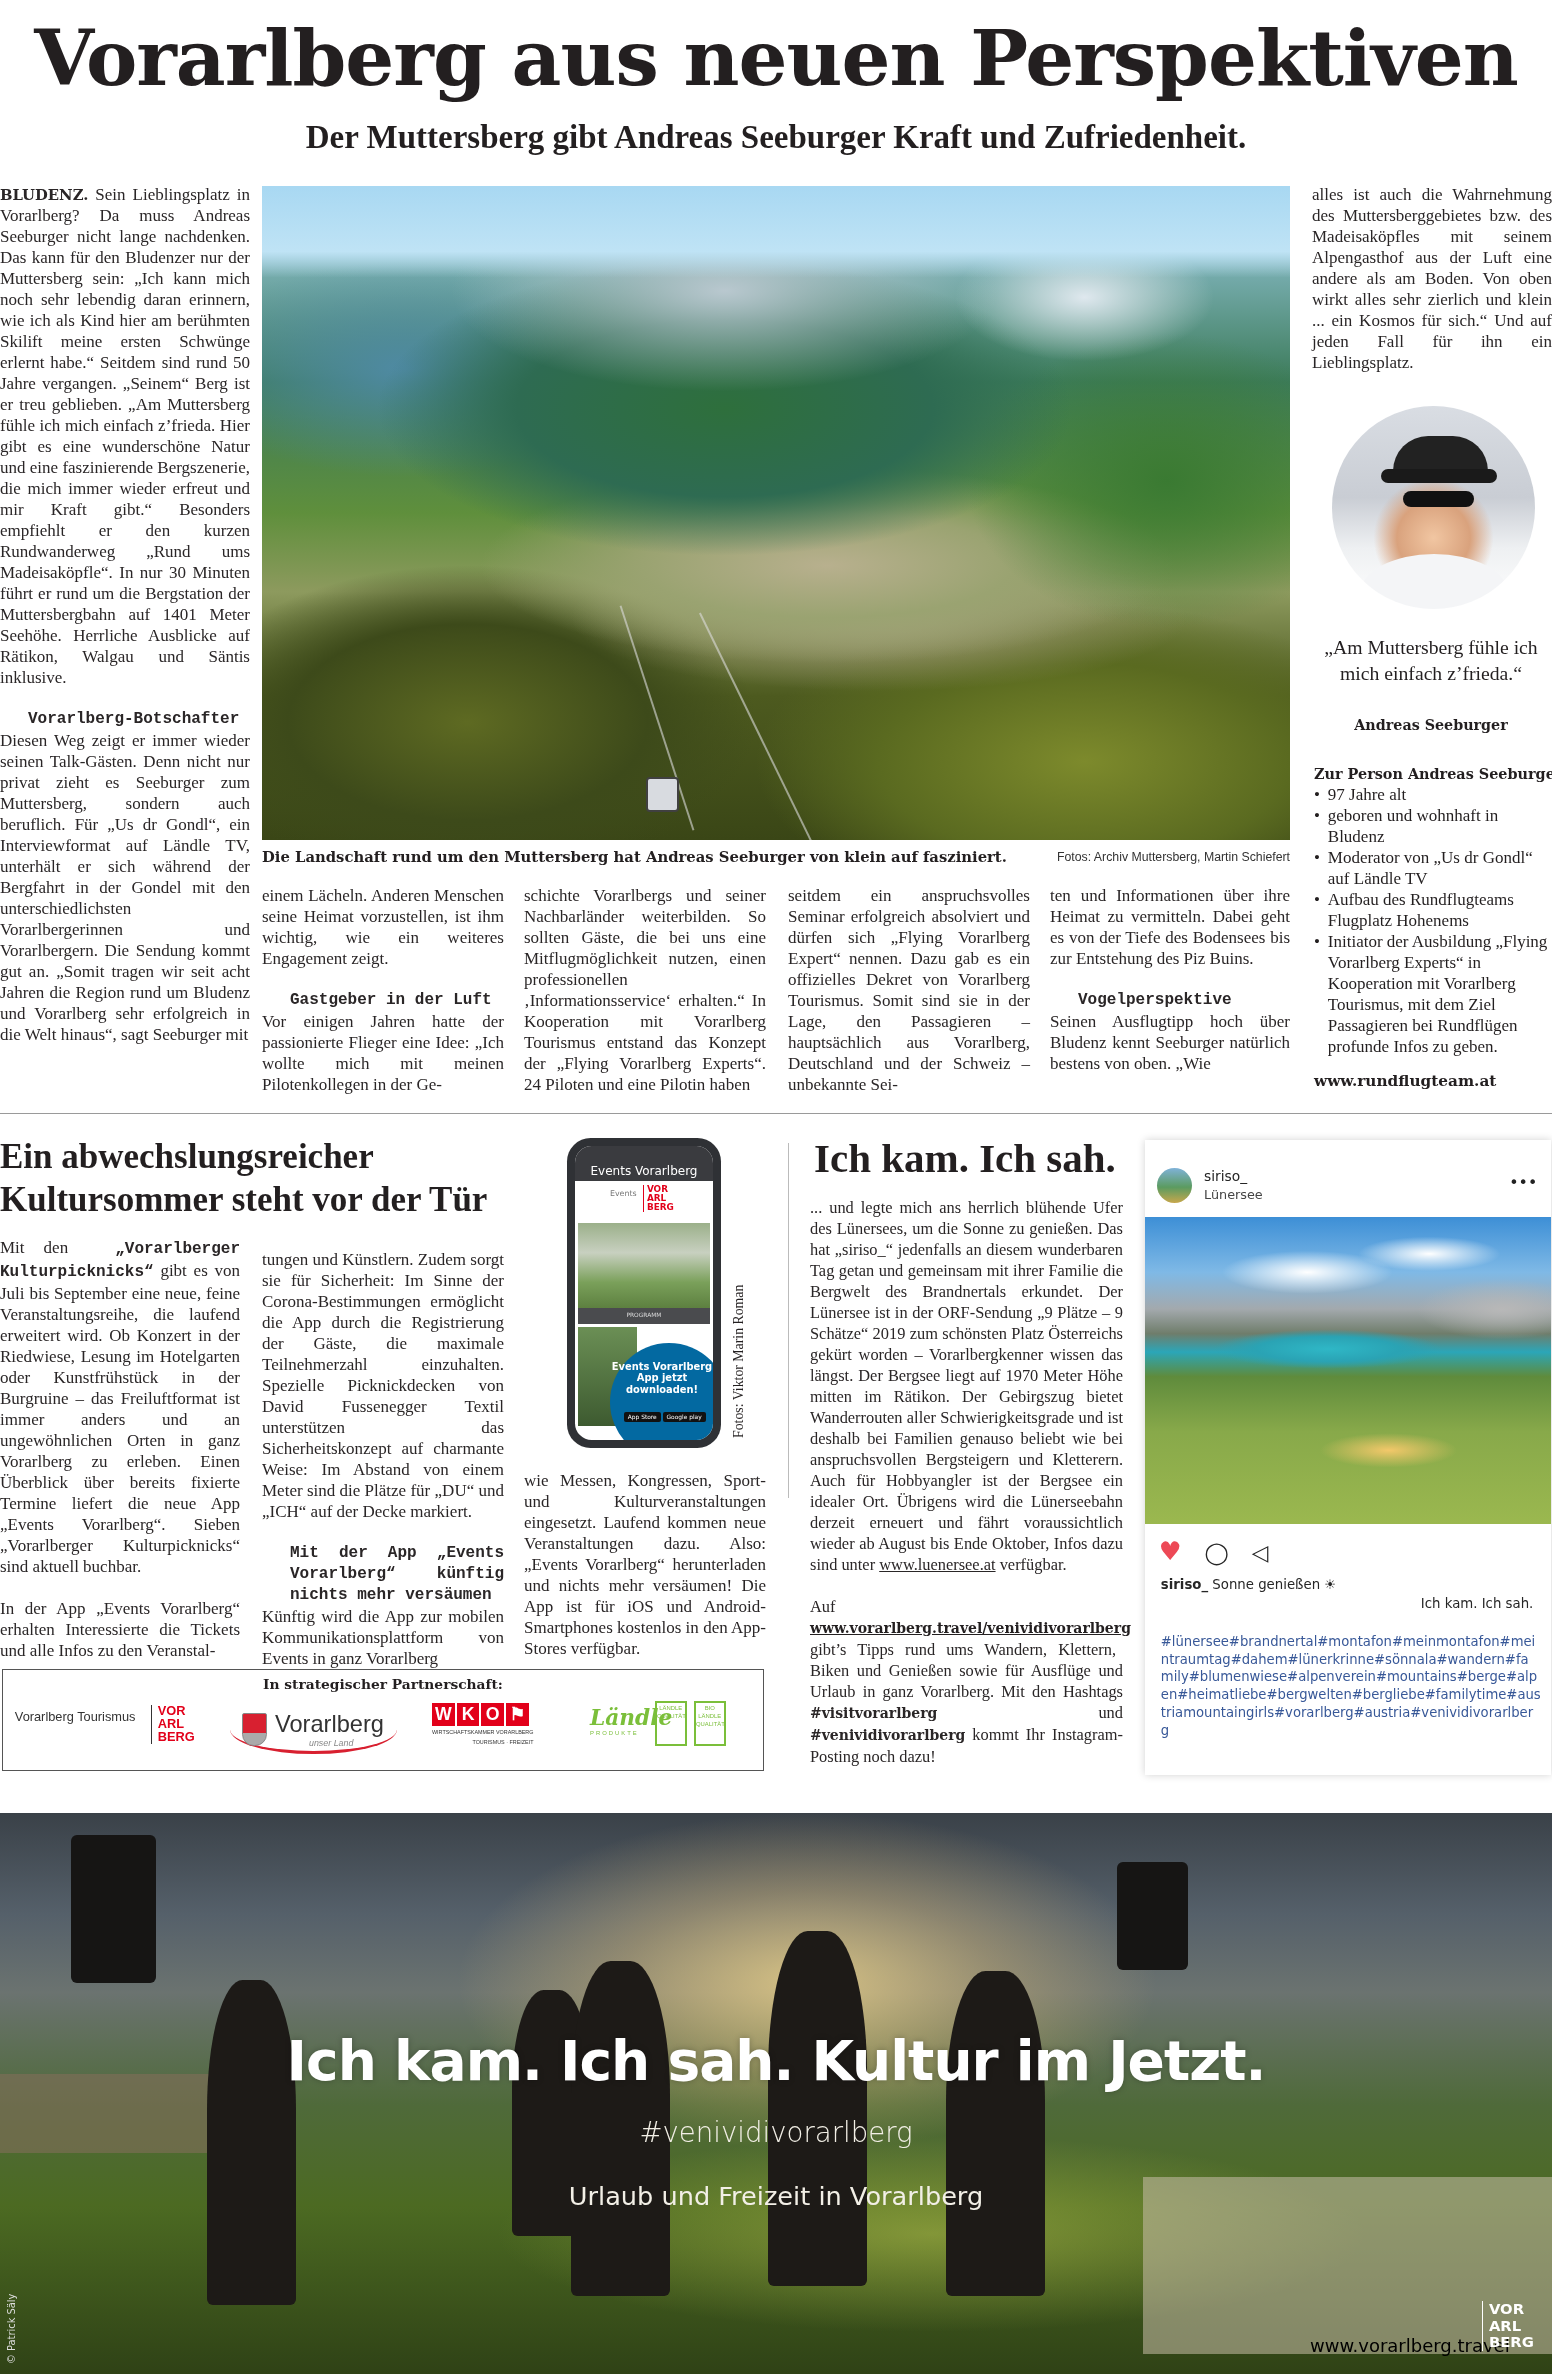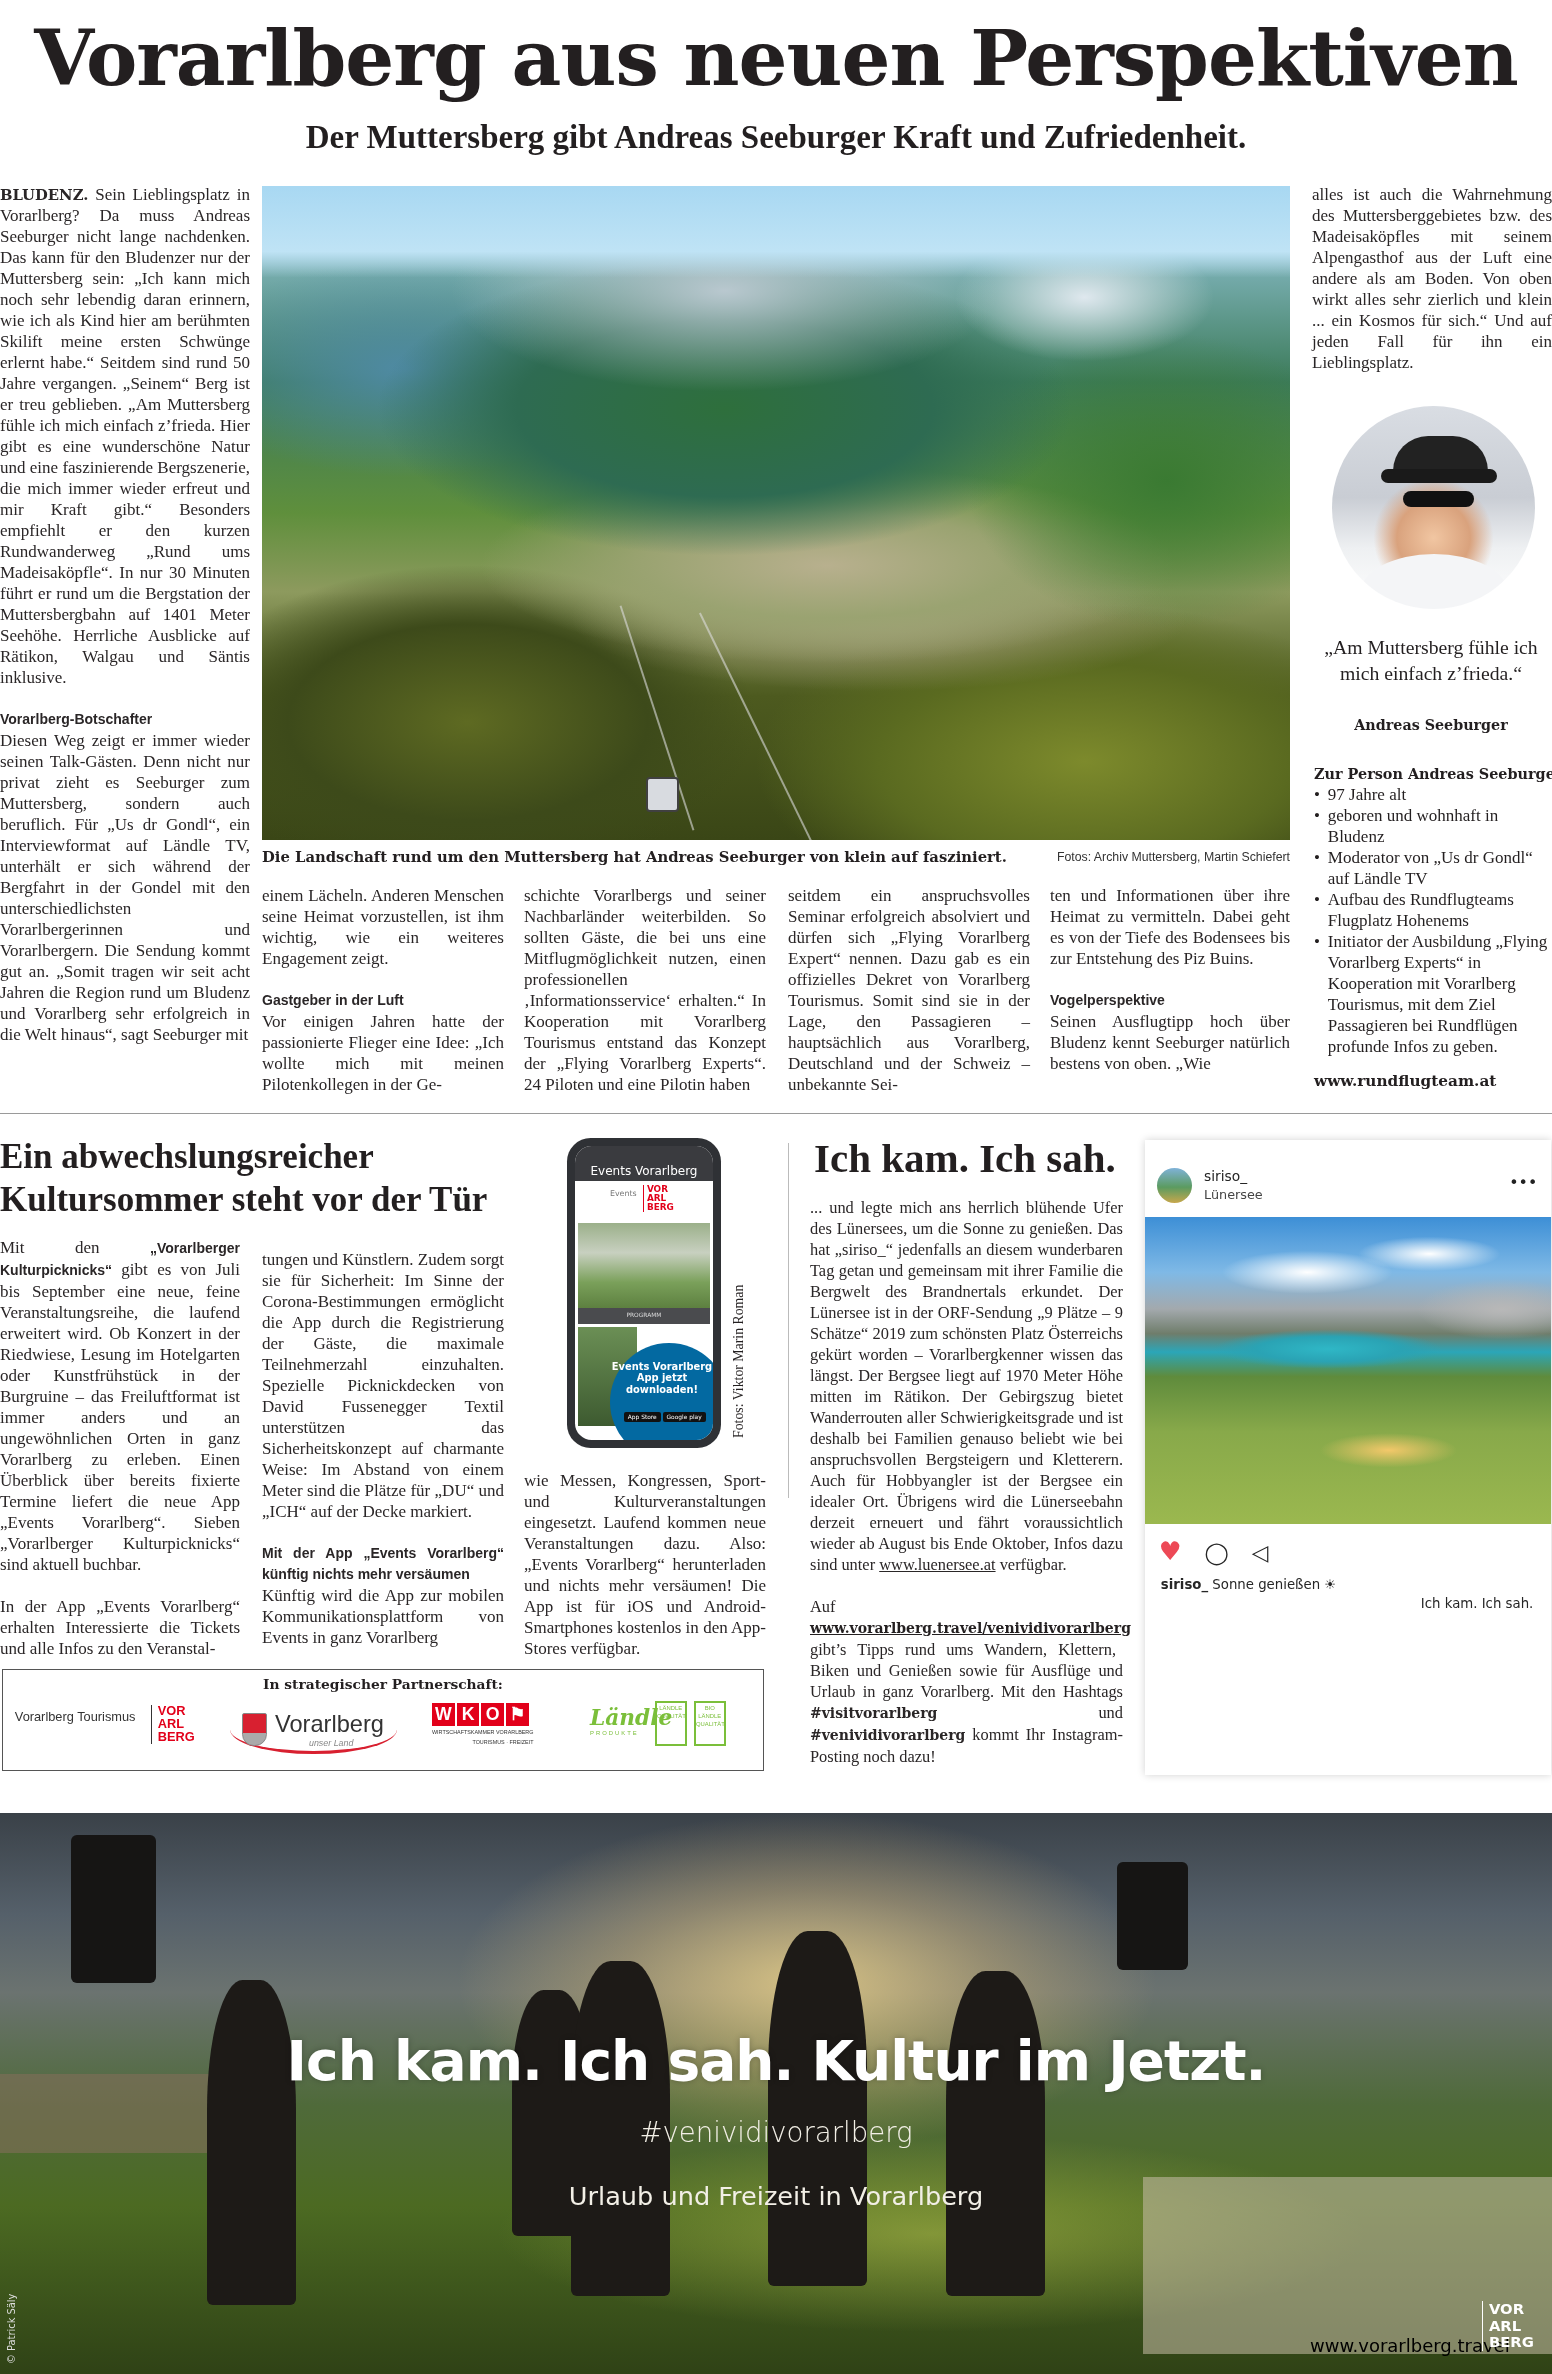--- a/index.html
+++ b/index.html
@@ -9,21 +9,21 @@
   .abs { position: absolute; }
 
   
   #headline { left: 0; top: 13.8px; width: 1552px; text-align: center; font-family: "DejaVu Serif", serif; font-weight: bold; font-size: 77px; letter-spacing: -1px; line-height: 89px; color: #231f20; }
   #subline { left: 0; top: 118px; width: 1552px; text-align: center; font-family: "Liberation Serif", serif; font-size: 33px; line-height: 39px; color: #231f20; }
 
   
   .col { position: absolute; font-family: "Liberation Serif", serif; font-size: 17px; line-height: 21px; text-align: justify; hyphens: manual; color: #2a2627; }
   .col p { margin: 0; }
   .col .gap { height: 20.7px; }
-  .col b, .col .sub { font-family: Liberation Sans, sans-serif; font-weight: bold; font-size: 14px; }
+  .col b, .col .sub { font-family: Liberation Mono, monospace; font-weight: bold; font-size: 16px; padding-left: 28px; }
   .sub { display: block; line-height: 21px; }
   .lead { font-family: "DejaVu Serif", serif; font-weight: bold; font-size: 14.8px; }
 
   
   #main-photo { left: 262px; top: 186px; width: 1028px; height: 654px; overflow: hidden;
     background:
       linear-gradient(180deg, #a8d8f2 0%, #bfe3f5 10%, transparent 14%),
       radial-gradient(ellipse 38% 22% at 45% 16%, #b9c8cf 0%, transparent 70%),
       radial-gradient(ellipse 18% 14% at 80% 17%, #dfe8ee 0%, transparent 70%),
       radial-gradient(ellipse 45% 30% at 45% 34%, #2e6f3c 0%, #2e6b52 45%, transparent 75%),
@@ -290,20 +290,21 @@
   <div class="loc">Lünersee</div>
   <div class="more">•••</div>
   <div class="photo"></div>
   <div class="actions">
     <span class="heart">♥</span>
     <span class="comment">◯</span>
     <span class="send">◁</span>
   </div>
   <div class="cap"><b>siriso_</b><span> Sonne genießen ☀</span></div>
   <div class="cap2">Ich kam. Ich sah.</div>
+  <div class="tags">#lünersee#brandnertal#montafon#meinmontafon#meintraumtag#dahem#lünerkrinne#sönnala#wandern#family#blumenwiese#alpenverein#mountains#berge#alpen#heimatliebe#bergwelten#bergliebe#familytime#austriamountaingirls#vorarlberg#austria#venividivorarlberg</div>
 </div>
 
 <div id="banner" class="abs">
   <div class="sp1"></div>
   <div class="sp2"></div>
   <div class="sign"></div>
   <div class="silhouette" style="left:207px; top:167px; width:89px; height:325px;"></div>
   <div class="silhouette" style="left:512px; top:177px; width:79px; height:246px;"></div>
   <div class="silhouette" style="left:571px; top:148px; width:99px; height:335px;"></div>
   <div class="silhouette" style="left:768px; top:118px; width:99px; height:355px;"></div>

